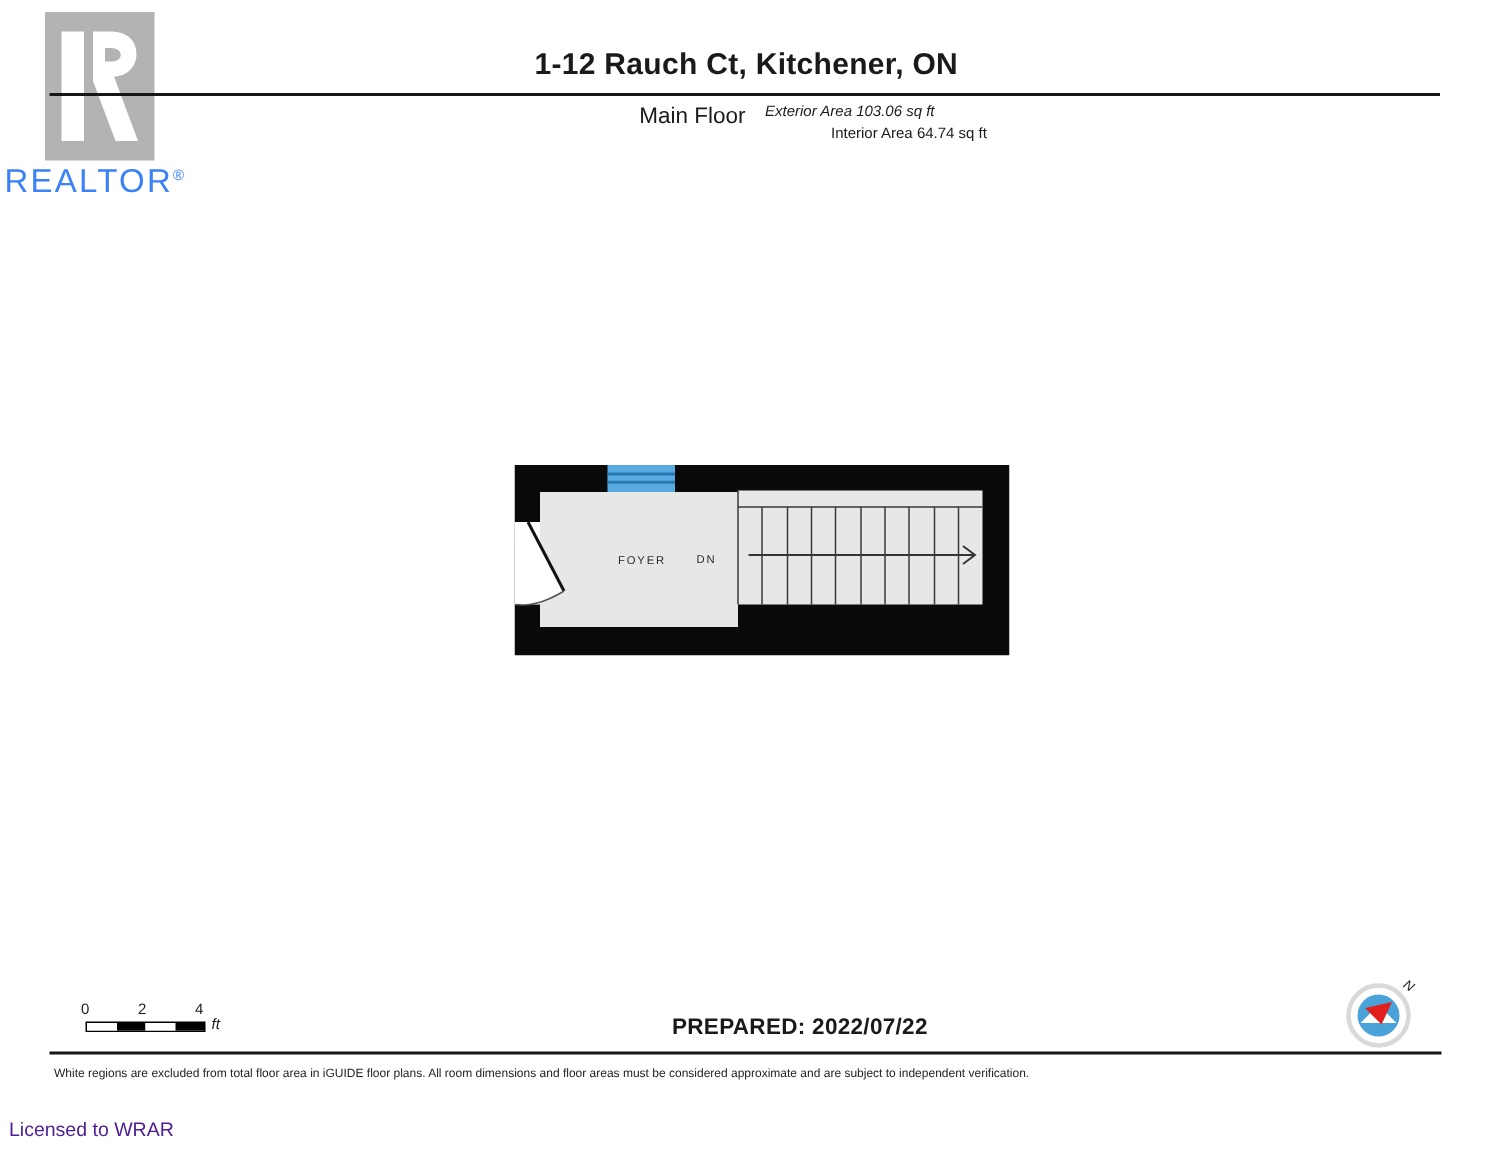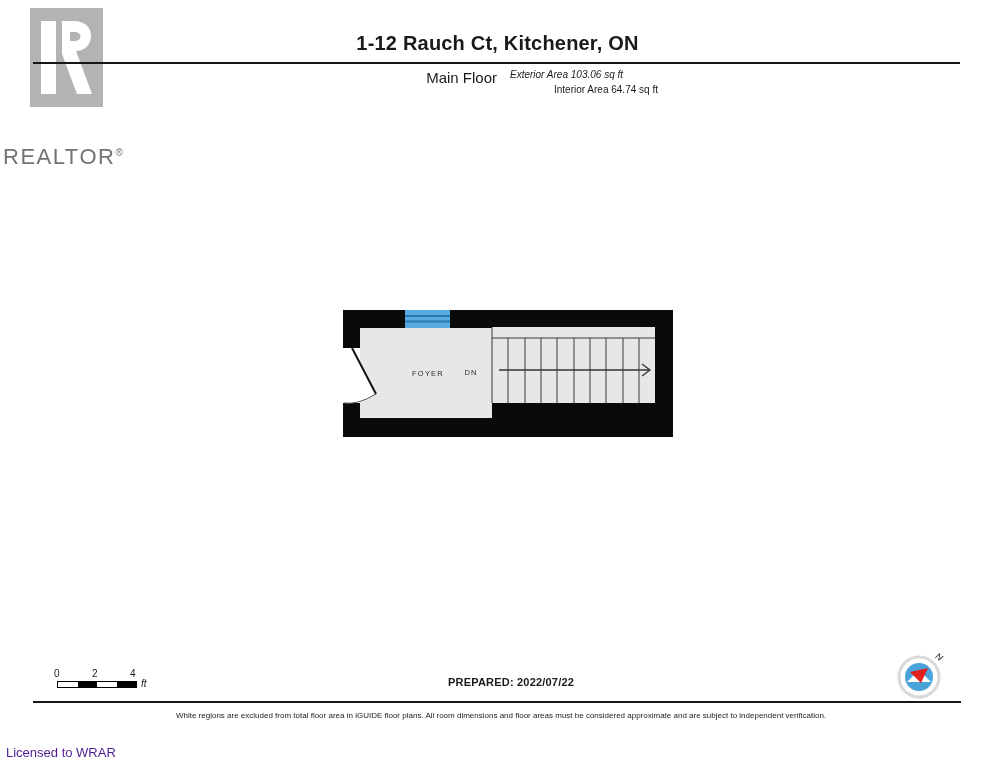--- a/index.html
+++ b/index.html
@@ -4,21 +4,21 @@
 <style>
   html,body{margin:0;padding:0;}
   body{
     width:995px;height:768px;position:relative;background:#ffffff;
     font-family:"Liberation Sans", sans-serif;color:#1a1a1a;overflow:hidden;
   }
   .abs{position:absolute;}
 
   
   .logo-box{left:30px;top:8px;width:73px;height:99px;background:#b3b3b3;z-index:1;}
-  .logo-text{left:3px;top:108px;font-size:22px;color:#737373;letter-spacing:1.5px;z-index:1;margin-top:36px;}
+  .logo-text{left:3px;top:108px;font-size:22px;color:#3b82f6;letter-spacing:1.5px;z-index:1;}
   .logo-text sup{font-size:10px;}
   .header-line{left:33px;top:62px;width:927px;height:2px;background:#161616;z-index:2;}
   .page-title{left:0;top:32px;width:995px;text-align:center;font-size:20px;font-weight:bold;letter-spacing:.2px;}
   .floor-name{left:0;top:69px;width:497px;text-align:right;font-size:15px;font-weight:normal;}
   .area-line1{left:510px;top:69px;font-size:10px;font-style:italic;}
   .area-line2{left:510px;top:84px;font-size:10px;margin-left:44px;}
 
   
   .plan{left:343px;top:310px;width:330px;height:127px;}
   .plan text{font-family:"Liberation Sans", sans-serif;font-size:7.5px;fill:#2b2b2b;letter-spacing:1.2px;text-anchor:middle;}
@@ -28,27 +28,27 @@
   .scalebar .tick{position:absolute;top:0;}
   .scalebar .t0{left:4px;}
   .scalebar .t1{left:42px;}
   .scalebar .t2{left:80px;}
   .scalebar .bar{position:absolute;left:7px;top:13px;width:78px;height:5px;border:1px solid #000;display:flex;}
   .scalebar .seg{flex:1;}
   .scalebar .seg.w{background:#ffffff;}
   .scalebar .seg.b{background:#000000;}
   .scalebar .unit{position:absolute;left:91px;top:10px;font-style:italic;}
 
-  .prepared{left:448px;top:676px;font-size:11px;font-weight:bold;letter-spacing:.2px;}
+  .prepared{left:448px;top:676px;font-size:15px;font-weight:bold;letter-spacing:.2px;}
 
   .compass{left:897px;top:653px;width:46px;height:46px;}
   .compass .north{position:absolute;left:39px;top:-1px;font-size:9px;font-style:italic;transform:rotate(35deg);color:#222;}
 
   .footer-line{left:33px;top:701px;width:928px;height:2px;background:#161616;}
-  .disclaimer{left:36px;top:711px;width:930px;font-size:8px;color:#222;text-align:center;}
+  .disclaimer{left:36px;top:711px;width:930px;font-size:8px;color:#222;}
   .licensed{left:6px;top:745px;font-size:13px;color:#4c1d95;}
 </style>
 </head>
 <body>
 
 <div class="abs logo-box">
   <svg width="73" height="99" viewBox="0 0 73 99">
     <path fill-rule="evenodd" fill="#ffffff" d="M11 13 H26 V86 H11 Z
          M32 13 H43 C56 13 61 20 61 28 C61 37 54 43 46 43 L62 86 H47 L32 46 Z
          M40 24 V33 H44 C48 33 50.5 31.2 50.5 28.5 C50.5 26 48 24 44 24 Z"></path>

